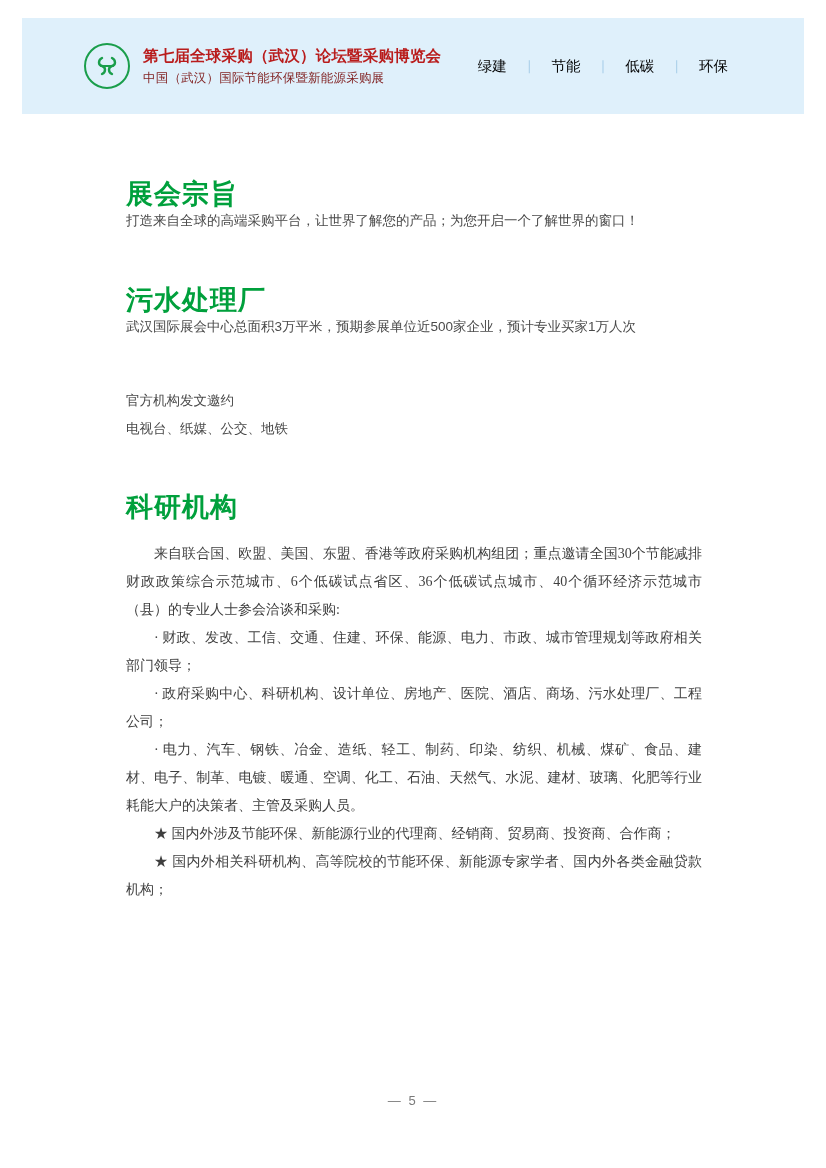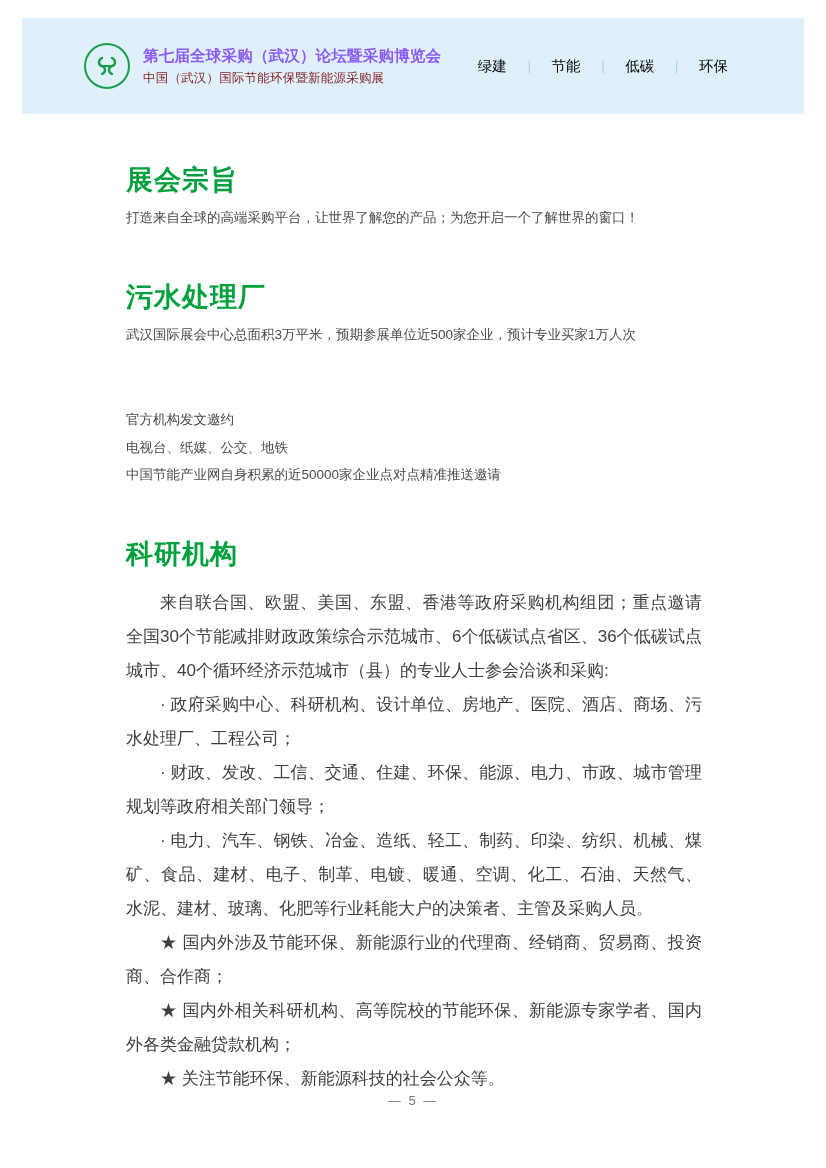--- a/index.html
+++ b/index.html
@@ -52,21 +52,21 @@
   }
   .logo-mark svg { display: block; }
 
   .brand-text {
     margin-left: 13px;
     line-height: 1.35;
   }
   .brand-line1 {
     font-size: 15.5px;
     font-weight: bold;
-    color: #8b5cf6;
+    color: #b91c1c;
     letter-spacing: 0.2px;
   }
   .brand-line2 {
     font-size: 12.5px;
     color: #7f1d1d;
     letter-spacing: 0.2px;
     margin-top: 3px;
   }
 
   .nav {
@@ -83,55 +83,56 @@
     white-space: nowrap;
   }
   .nav-sep {
     color: #9cc6e4;
     font-size: 13px;
   }
 
   
   .content {
     position: absolute;
-    top: 164px;
+    top: 178px;
     left: 126px;
     width: 576px;
   }
 
   .section { margin-bottom: 0; }
 
   .sec-title {
     font-size: 27px;
     color: #00a03c;
     font-weight: bold;
     letter-spacing: 1px;
     line-height: 1.2;
     margin: 0;
   }
 
   .sec-body {
     font-size: 13.5px;
     color: #4a4a4a;
     line-height: 1.6;
-    margin-top: 11px;
+    margin-top: 0;
   }
   .sec-body .line { margin-bottom: 6px; }
   .sec-body .line:last-child { margin-bottom: 0; }
 
   .gap-1 { height: 52px; }
   .gap-2 { height: 52px; }
   .gap-3 { height: 52px; }
 
   .para {
-    font-size: 17px;
+    font-size: 14px;
     color: #3f3f3f;
     line-height: 2.0;
     text-align: justify;
     margin: 0;
+    font-family: Liberation Serif, serif;
   }
   .para.indent { text-indent: 2em; }
   .buyer-body { margin-top: 16px; }
   .buyer-body .para { margin-bottom: 0; }
 
   
   .footer {
     position: absolute;
     bottom: 60px;
     left: 0;
@@ -190,36 +191,34 @@
         <div class="line">武汉国际展会中心总面积3万平米，预期参展单位近500家企业，预计专业买家1万人次</div>
       </div>
     </div>
 
     <div class="gap-2"></div>
 
     <div class="section">
       <div class="sec-body">
         <div class="line">官方机构发文邀约</div>
         <div class="line">电视台、纸媒、公交、地铁</div>
-        <div class="line">中国节能产业网自身积累的近50000家企业点对点精准推送邀请</div>
       </div>
     </div>
 
     <div class="gap-3"></div>
 
     <div class="section">
       <h2 class="sec-title">科研机构</h2>
       <div class="buyer-body">
         <p class="para indent">来自联合国、欧盟、美国、东盟、香港等政府采购机构组团；重点邀请全国30个节能减排财政政策综合示范城市、6个低碳试点省区、36个低碳试点城市、40个循环经济示范城市（县）的专业人士参会洽谈和采购:</p>
+        <p class="para indent">·  财政、发改、工信、交通、住建、环保、能源、电力、市政、城市管理规划等政府相关部门领导；</p>
         <p class="para indent">·  政府采购中心、科研机构、设计单位、房地产、医院、酒店、商场、污水处理厂、工程公司；</p>
-        <p class="para indent">·  财政、发改、工信、交通、住建、环保、能源、电力、市政、城市管理规划等政府相关部门领导；</p>
         <p class="para indent">·  电力、汽车、钢铁、冶金、造纸、轻工、制药、印染、纺织、机械、煤矿、食品、建材、电子、制革、电镀、暖通、空调、化工、石油、天然气、水泥、建材、玻璃、化肥等行业耗能大户的决策者、主管及采购人员。</p>
         <p class="para indent">★  国内外涉及节能环保、新能源行业的代理商、经销商、贸易商、投资商、合作商；</p>
         <p class="para indent">★  国内外相关科研机构、高等院校的节能环保、新能源专家学者、国内外各类金融贷款机构；</p>
-        <p class="para indent">★  关注节能环保、新能源科技的社会公众等。</p>
       </div>
     </div>
 
   </div>
 
   <div class="footer">
     <span>—  5  —</span>
   </div>
 
 </div>

